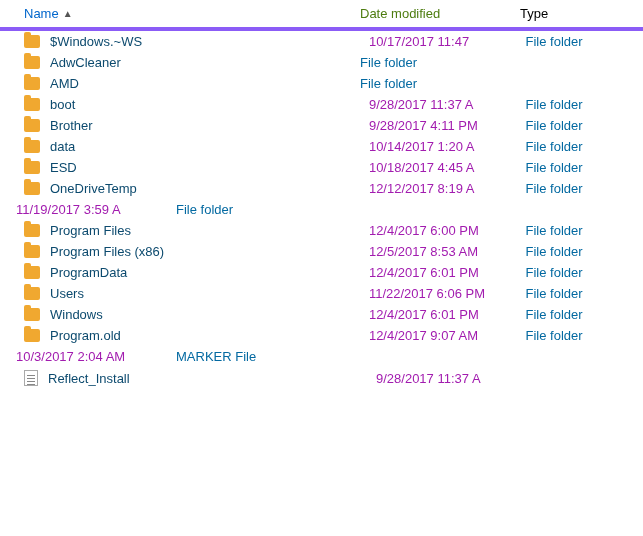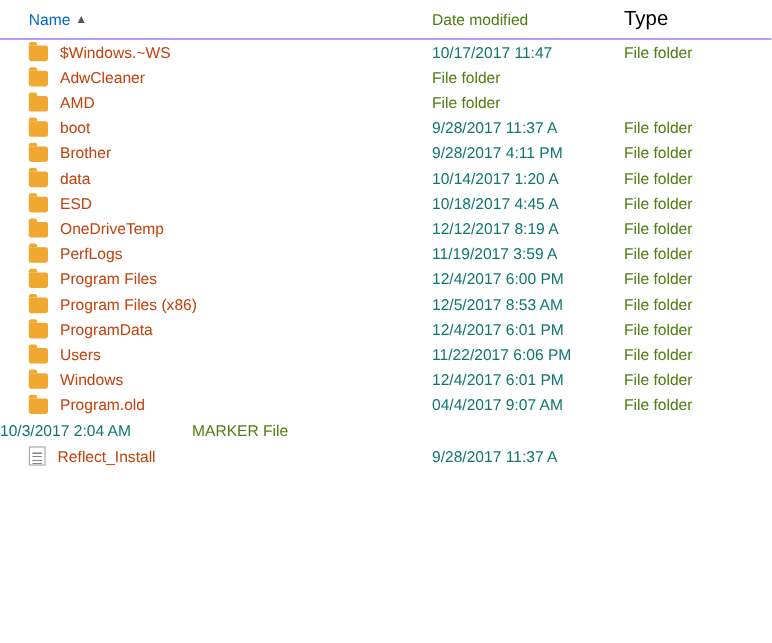--- a/index.html
+++ b/index.html
@@ -15,21 +15,21 @@
     .file-list {
       width: 100%;
       height: 100%;
       overflow-y: auto;
       overflow-x: hidden;
     }
     .header-row {
       display: flex;
       align-items: center;
       padding: 6px 0 6px 0;
-      border-bottom: 1px solid #8b5cf6;
+      border-bottom: 4px solid #8b5cf6;
       color: #000;
       font-weight: 400;
       position: sticky;
       top: 0;
       background: #fff;
       z-index: 10;
     }
     .col-name {
       width: 360px;
       padding-left: 24px;
@@ -40,43 +40,43 @@
       font-size: 13px;
     }
     .col-date {
       width: 160px;
       color: #4d7c0f;
       font-size: 13px;
     }
     .col-type {
       width: 120px;
       color: #000;
-      font-size: 17px;
+      font-size: 13px;
     }
     .sort-arrow {
       font-size: 10px;
       color: #555;
     }
     .file-row {
       display: flex;
       align-items: center;
       padding: 3px 0;
       cursor: pointer;
     }
     .file-row .col-name {
-      color: #c2410c;
+      color: #0c4a6e;
       font-weight: 400;
-      align-items: flex-end;
     }
     .file-row .col-date {
-      color: #0f766e;
-      font-size: 13px;
+      color: #a21caf;
+      font-size: 13px;
+      margin-left: 16px;
     }
     .file-row .col-type {
-      color: #4d7c0f;
+      color: #0369a1;
       font-size: 13px;
     }
     .folder-icon {
       display: inline-block;
       width: 16px;
       height: 13px;
       background: #f0a830;
       border-radius: 0 2px 2px 2px;
       position: relative;
       margin-right: 6px;
@@ -211,24 +211,20 @@
       </div>
       <div class="file-row">
         <div class="col-name">
           <span class="folder-icon"></span>
           <span>OneDriveTemp</span>
         </div>
         <div class="col-date">12/12/2017 8:19 A</div>
         <div class="col-type">File folder</div>
       </div>
       <div class="file-row">
-        <div class="col-name">
-          <span class="folder-icon"></span>
-          <span>PerfLogs</span>
-        </div>
         <div class="col-date">11/19/2017 3:59 A</div>
         <div class="col-type">File folder</div>
       </div>
       <div class="file-row">
         <div class="col-name">
           <span class="folder-icon"></span>
           <span>Program Files</span>
         </div>
         <div class="col-date">12/4/2017 6:00 PM</div>
         <div class="col-type">File folder</div>
@@ -263,21 +259,21 @@
           <span>Windows</span>
         </div>
         <div class="col-date">12/4/2017 6:01 PM</div>
         <div class="col-type">File folder</div>
       </div>
       <div class="file-row">
         <div class="col-name">
           <span class="folder-icon"></span>
           <span>Program.old</span>
         </div>
-        <div class="col-date">04/4/2017 9:07 AM</div>
+        <div class="col-date">12/4/2017 9:07 AM</div>
         <div class="col-type">File folder</div>
       </div>
       <div class="file-row">
         <div class="col-date">10/3/2017 2:04 AM</div>
         <div class="col-type">MARKER File</div>
       </div>
       <div class="file-row">
         <div class="col-name">
           <span class="file-icon-lines"></span>
           <span>Reflect_Install</span>

